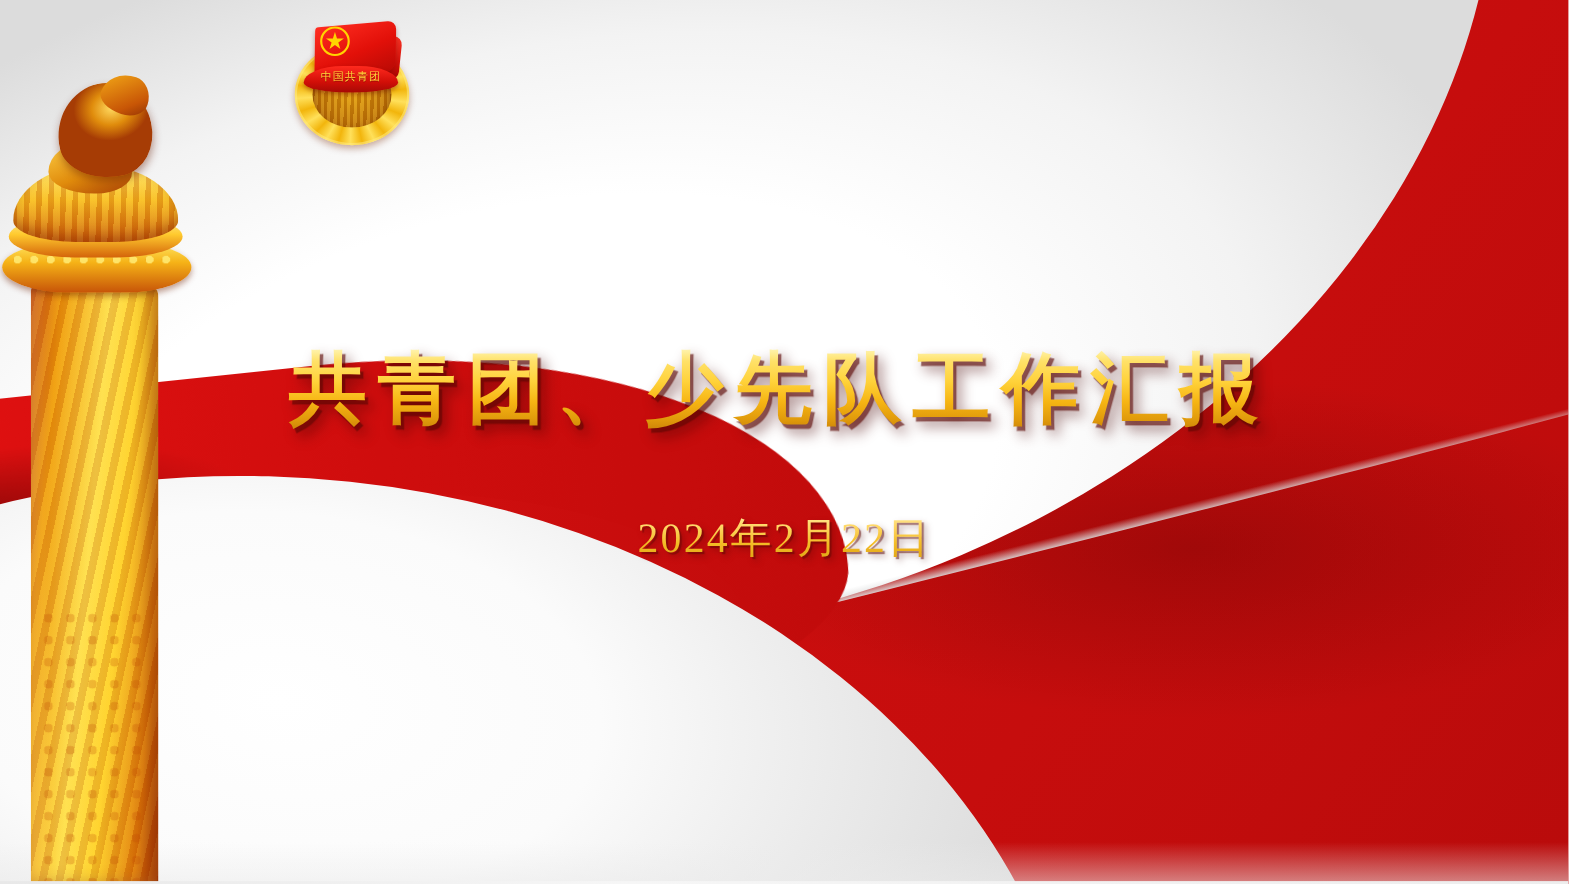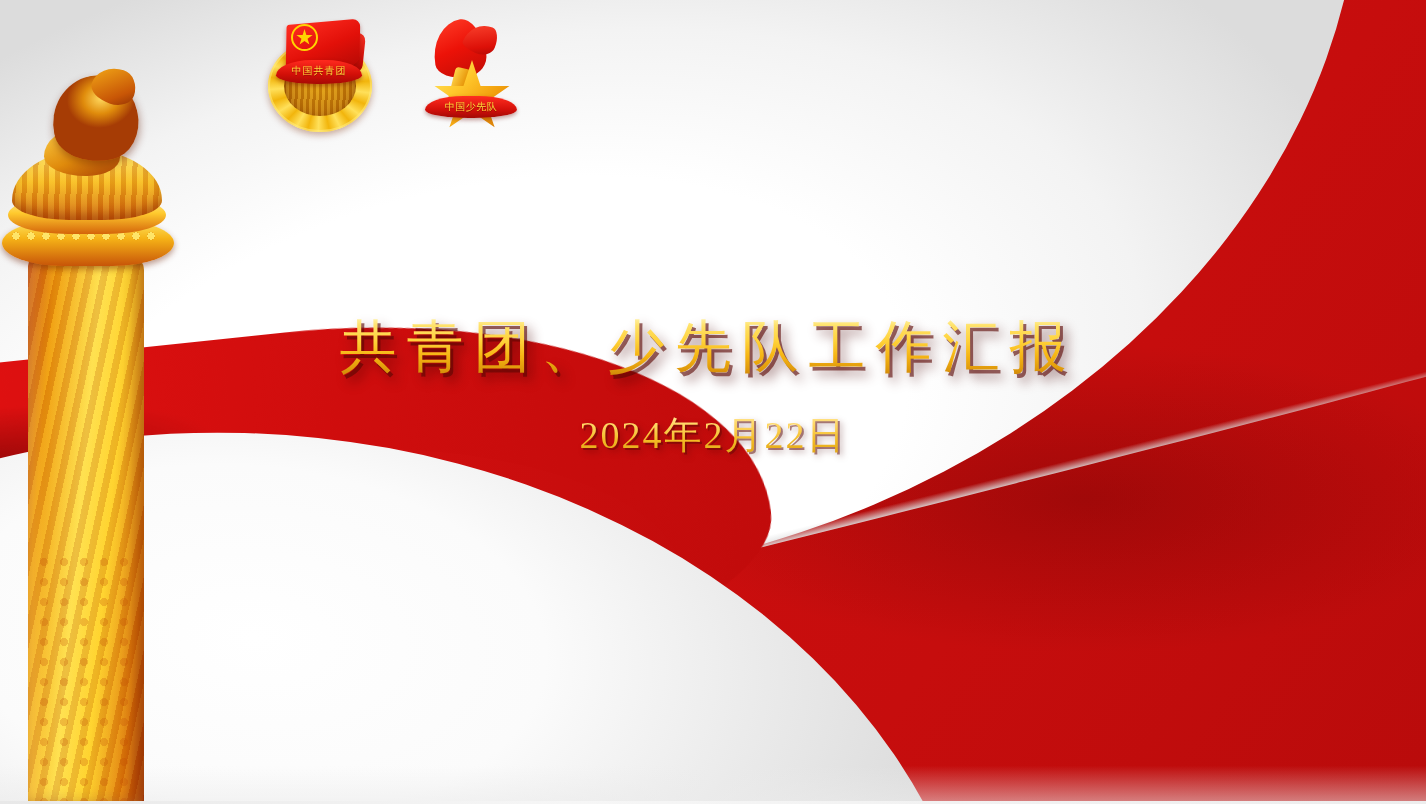--- a/index.html
+++ b/index.html
@@ -337,22 +337,22 @@
 
   
   .text-block{
     position:absolute;
     left:0; top:316px;
     width:1426px;
     text-align:center;
   }
 
   .main-title{
-    font-size:57px;
-    font-weight:normal;
+    font-size:71px;
+    font-weight:bold;
     letter-spacing:10px;
     line-height:1.08;
     font-family:"Liberation Serif","DejaVu Serif",serif;
     background:linear-gradient(180deg,#fff6b8 0%,#ffe168 16%,#ffd23a 40%,#f6b513 64%,#e09a0b 85%,#c97f07 100%);
     -webkit-background-clip:text;
     background-clip:text;
     color:transparent;
     -webkit-text-fill-color:transparent;
     filter:drop-shadow(3px 4px 0 rgba(92,6,4,.62)) drop-shadow(5px 6px 6px rgba(70,3,2,.45));
     padding-right:10px;
@@ -367,21 +367,21 @@
     background:linear-gradient(180deg,#ffeea8 0%,#ffd861 22%,#f8c22c 52%,#e3a412 80%,#c9860a 100%);
     -webkit-background-clip:text;
     background-clip:text;
     color:transparent;
     -webkit-text-fill-color:transparent;
     filter:drop-shadow(2px 3px 0 rgba(95,7,4,.55)) drop-shadow(3px 4px 4px rgba(70,3,2,.35));
     padding-right:6px;
   }
 
   .date-line{
-    margin-top:32px;
+    margin-top:71px;
     font-size:38px;
     letter-spacing:2px;
     font-family:"Liberation Serif","DejaVu Serif",serif;
     background:linear-gradient(180deg,#ffeeac 0%,#ffd765 28%,#f3bb24 60%,#d79a10 100%);
     -webkit-background-clip:text;
     background-clip:text;
     color:transparent;
     -webkit-text-fill-color:transparent;
     filter:drop-shadow(2px 2px 0 rgba(95,7,4,.5)) drop-shadow(3px 3px 3px rgba(70,3,2,.3));
   }
@@ -420,29 +420,20 @@
       <div class="cyl-inner"></div>
       <div class="cyl-flag2"></div>
       <div class="cyl-flag"></div>
       <div class="cyl-star-ring"></div>
       <div class="cyl-star"></div>
       <div class="cyl-banner">
         <span>中国共青团</span>
       </div>
     </div>
 
-    <div class="emblem ypio">
-      <div class="yp-flame"></div>
-      <div class="yp-flame-tip"></div>
-      <div class="yp-handle"></div>
-      <div class="yp-star"></div>
-      <div class="yp-banner">
-        <span>中国少先队</span>
-      </div>
-    </div>
 
   </div>
 
   <div class="text-block">
     <div class="main-title">共青团、少先队工作汇报</div>
     <div class="date-line">2024年2月22日</div>
   </div>
 
   <div class="bottom-hairline"></div>
 </div>

